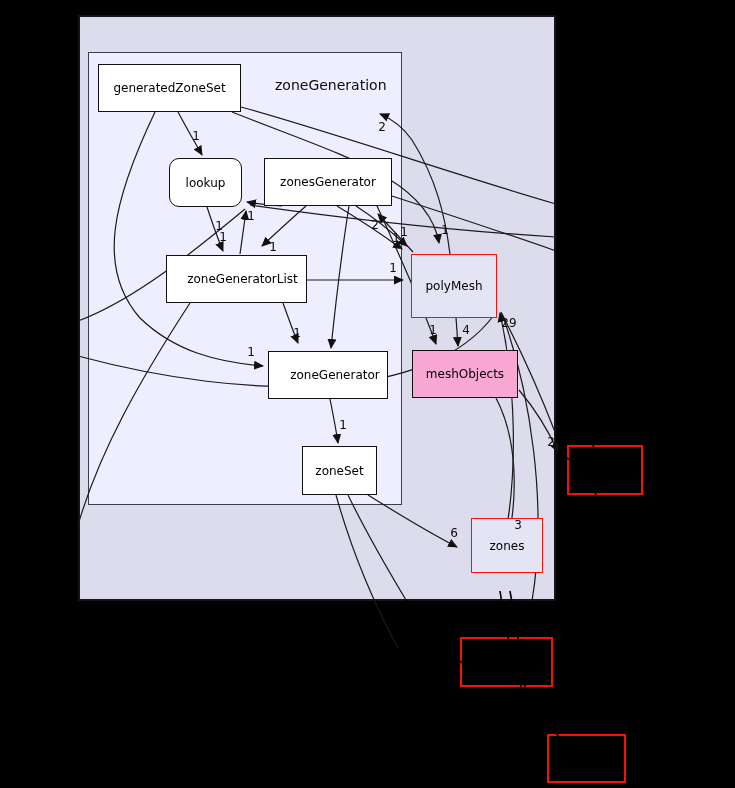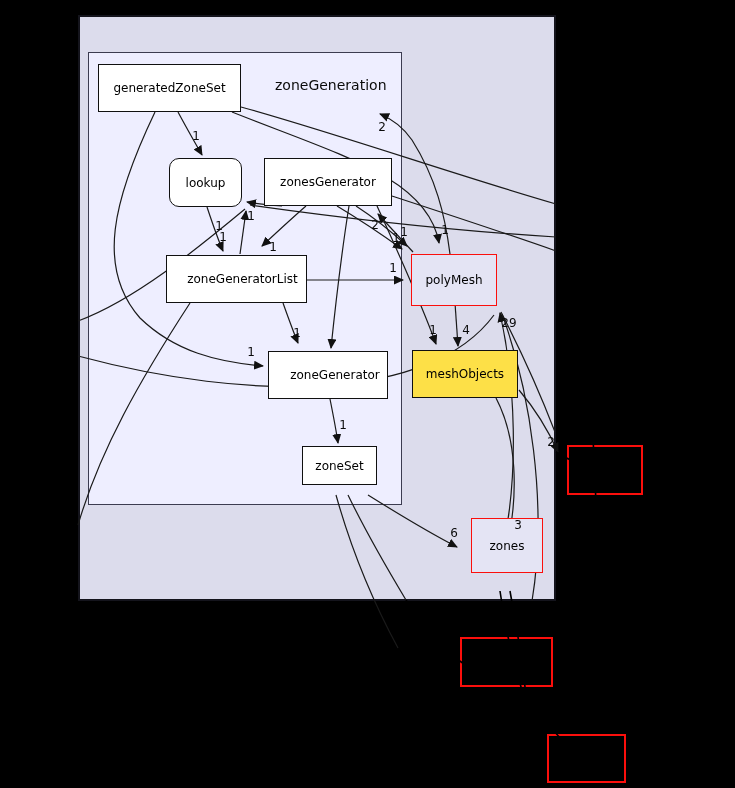--- a/index.html
+++ b/index.html
@@ -16,21 +16,21 @@
   #title-meshes{left:78px;top:20px;width:478px;text-align:center;}
   #title-zonegen{left:275px;top:78px;width:106px;text-align:center;}
   #edge-layer{position:absolute;left:0;top:0;width:735px;height:788px;pointer-events:none;}
   #node-layer,#label-layer{position:absolute;left:0;top:0;width:0;height:0;}
   .node{
     position:absolute;box-sizing:border-box;display:flex;align-items:center;justify-content:center;
     font-size:12px;color:#000;white-space:nowrap;z-index:3;
   }
   .node.white{background:#ffffff;border:1.3px solid #101010;}
   .node.tint{background:#e4e4f4;border:1.5px solid #fb0f0c;}
-  .node.gray{background:#fde047;border:1.3px solid #101010;}
+  .node.gray{background:#f9a8d4;border:1.3px solid #101010;}
   .node.dark{background:#000000;border:2px solid #fb0f0c;}
   .edge-label{
     position:absolute;font-size:12px;line-height:12px;color:#0a0a0a;z-index:4;
     transform:translate(-50%,-50%);white-space:nowrap;
   }
   #overpass{position:absolute;left:0;top:0;width:735px;height:788px;z-index:5;pointer-events:none;}
 </style>
 </head>
 <body>
 
@@ -107,24 +107,24 @@
 
       <path d="M190,303 C140,380 100,450 78,525"></path>
     </g>
   </svg>
 
   <div id="node-layer">
       <div class="node white" style="left: 98px; top: 64px; width: 143px; height: 48px;">generatedZoneSet</div>
       <div class="node white" style="left: 169px; top: 158px; width: 73px; height: 49px; border-radius: 10px;">lookup</div>
       <div class="node white" style="left: 264px; top: 158px; width: 128px; height: 48px;">zonesGenerator</div>
       <div class="node white" style="left: 166px; top: 255px; width: 141px; height: 48px; padding-left: 12px;">zoneGeneratorList</div>
-      <div class="node tint" style="left: 411px; top: 254px; width: 86px; height: 52px;">polyMesh</div>
+      <div class="node tint" style="left: 411px; top: 254px; width: 86px; height: 64px;">polyMesh</div>
       <div class="node gray" style="left: 412px; top: 350px; width: 106px; height: 48px;">meshObjects</div>
       <div class="node white" style="left: 268px; top: 351px; width: 120px; height: 48px; padding-left: 14px;">zoneGenerator</div>
-      <div class="node white" style="left: 302px; top: 446px; width: 75px; height: 39px; text-align: right;">zoneSet</div>
+      <div class="node white" style="left: 302px; top: 446px; width: 75px; height: 49px; text-align: right;">zoneSet</div>
       <div class="node tint" style="left: 471px; top: 518px; width: 72px; height: 55px;">zones</div>
       <div class="node dark" style="left: 567px; top: 445px; width: 76px; height: 50px;"></div>
       <div class="node dark" style="left: 460px; top: 637px; width: 93px; height: 50px;"></div>
       <div class="node dark" style="left: 547px; top: 734px; width: 79px; height: 49px;"></div>
     </div>
   <div id="label-layer">
       <span class="edge-label" style="left: 196px; top: 136px;">1</span>
       <span class="edge-label" style="left: 382px; top: 127px;">2</span>
       <span class="edge-label" style="left: 251px; top: 216px;">1</span>
       <span class="edge-label" style="left: 219px; top: 226px;">1</span>

